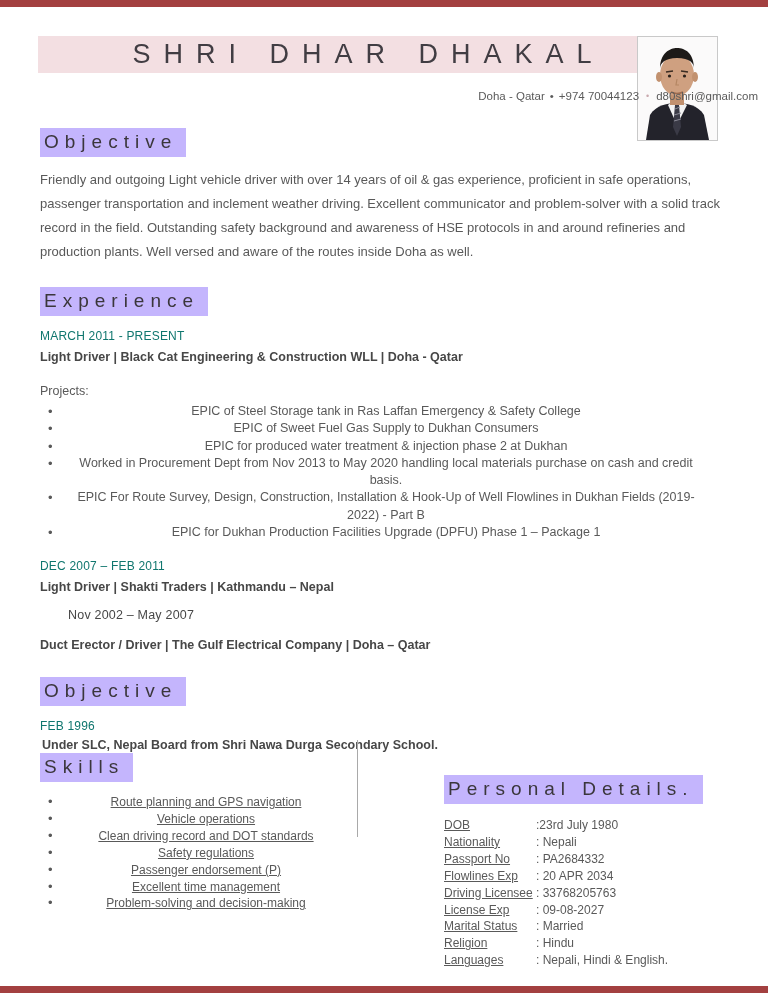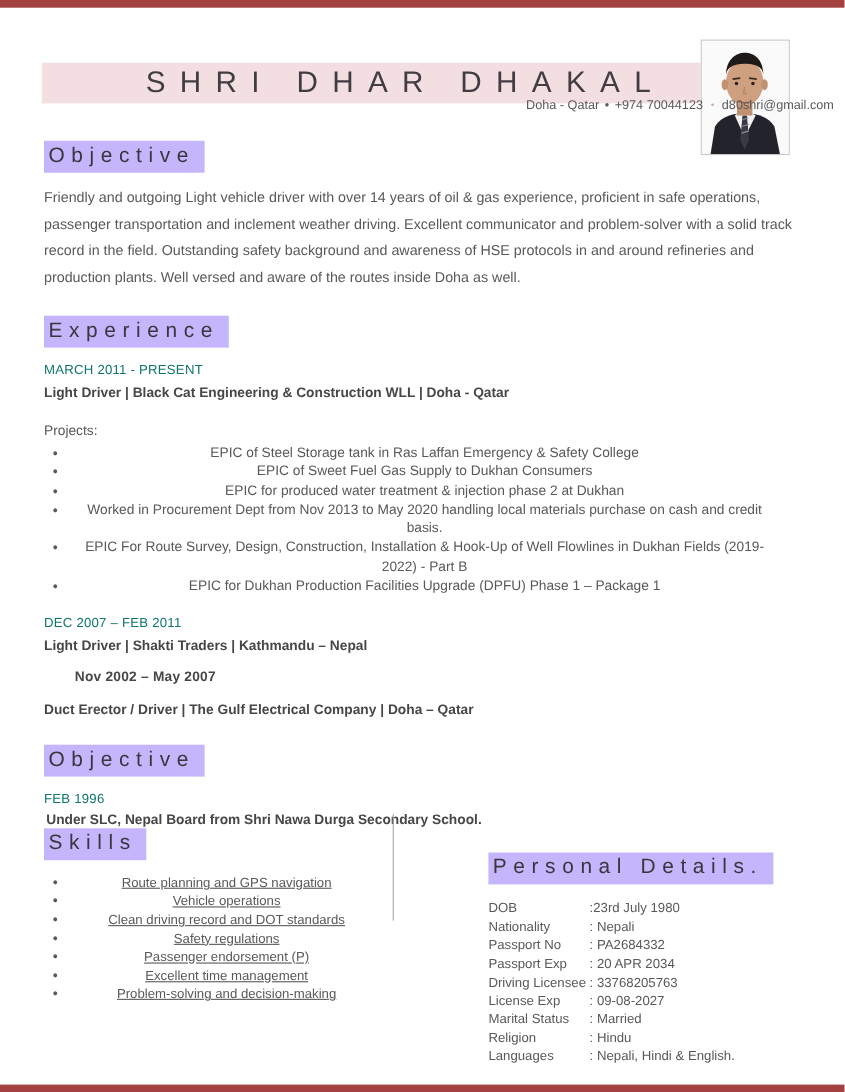--- a/index.html
+++ b/index.html
@@ -23,21 +23,21 @@
     height: 7px;
     background: #a34040;
   }
   .edge-bar.top { top: 0; }
   .edge-bar.bottom { bottom: 0; }
 
   
   .name-band {
     position: absolute;
     left: 38px;
-    top: 57px;
+    top: 36px;
     width: 599px;
     height: 37px;
     background: #f3dfe2;
     text-align: center;
     line-height: 37px;
   }
   .name-band .name {
     display: inline-block;
     margin-left: 62px;
     font-size: 27px;
@@ -122,21 +122,21 @@
     max-width: 660px;
   }
   ul.doc-list li::before {
     content: "\2022";
     position: absolute;
     left: 8px;
     top: 0;
     font-size: 13px;
     color: #595959;
   }
-  .date-line.bold { font-weight: bold; color: #474747; font-size: 12.5px; padding-left: 28px; }
+  .date-line.bold { font-weight: normal; color: #474747; font-size: 12.5px; padding-left: 28px; }
   .gap-14 { margin-top: 14px; }
   .gap-16 { margin-top: 16px; }
   .gap-18 { margin-top: 18px; }
   .education-heading-wrap { margin-top: 25px; }
   .education-detail {
     margin-top: 5px;
     padding-left: 2px;
     font-size: 12.5px;
     font-weight: bold;
     color: #474747;
@@ -168,20 +168,21 @@
   .personal-rows { margin-top: 13px; }
   .personal-row {
     font-size: 12px;
     line-height: 16.9px;
     color: #595959;
     display: flex;
   }
   .personal-row .label {
     width: 92px;
     flex: 0 0 92px;
+    text-decoration: underline;
   }
   .personal-row .value { flex: 1; }
 </style>
 </head>
 <body>
 
 <div class="page">
 
   <div class="edge-bar top"></div>
 
@@ -284,21 +285,21 @@
       </div>
       <div class="personal-row">
         <span class="label">Nationality</span>
         <span class="value">: Nepali</span>
       </div>
       <div class="personal-row">
         <span class="label">Passport No</span>
         <span class="value">: PA2684332</span>
       </div>
       <div class="personal-row">
-        <span class="label">Passport Exp</span>
+        <span class="label">Flowlines Exp</span>
         <span class="value">: 20 APR 2034</span>
       </div>
       <div class="personal-row">
         <span class="label">Driving Licensee</span>
         <span class="value">: 33768205763</span>
       </div>
       <div class="personal-row">
         <span class="label">License Exp</span>
         <span class="value">: 09-08-2027</span>
       </div>

